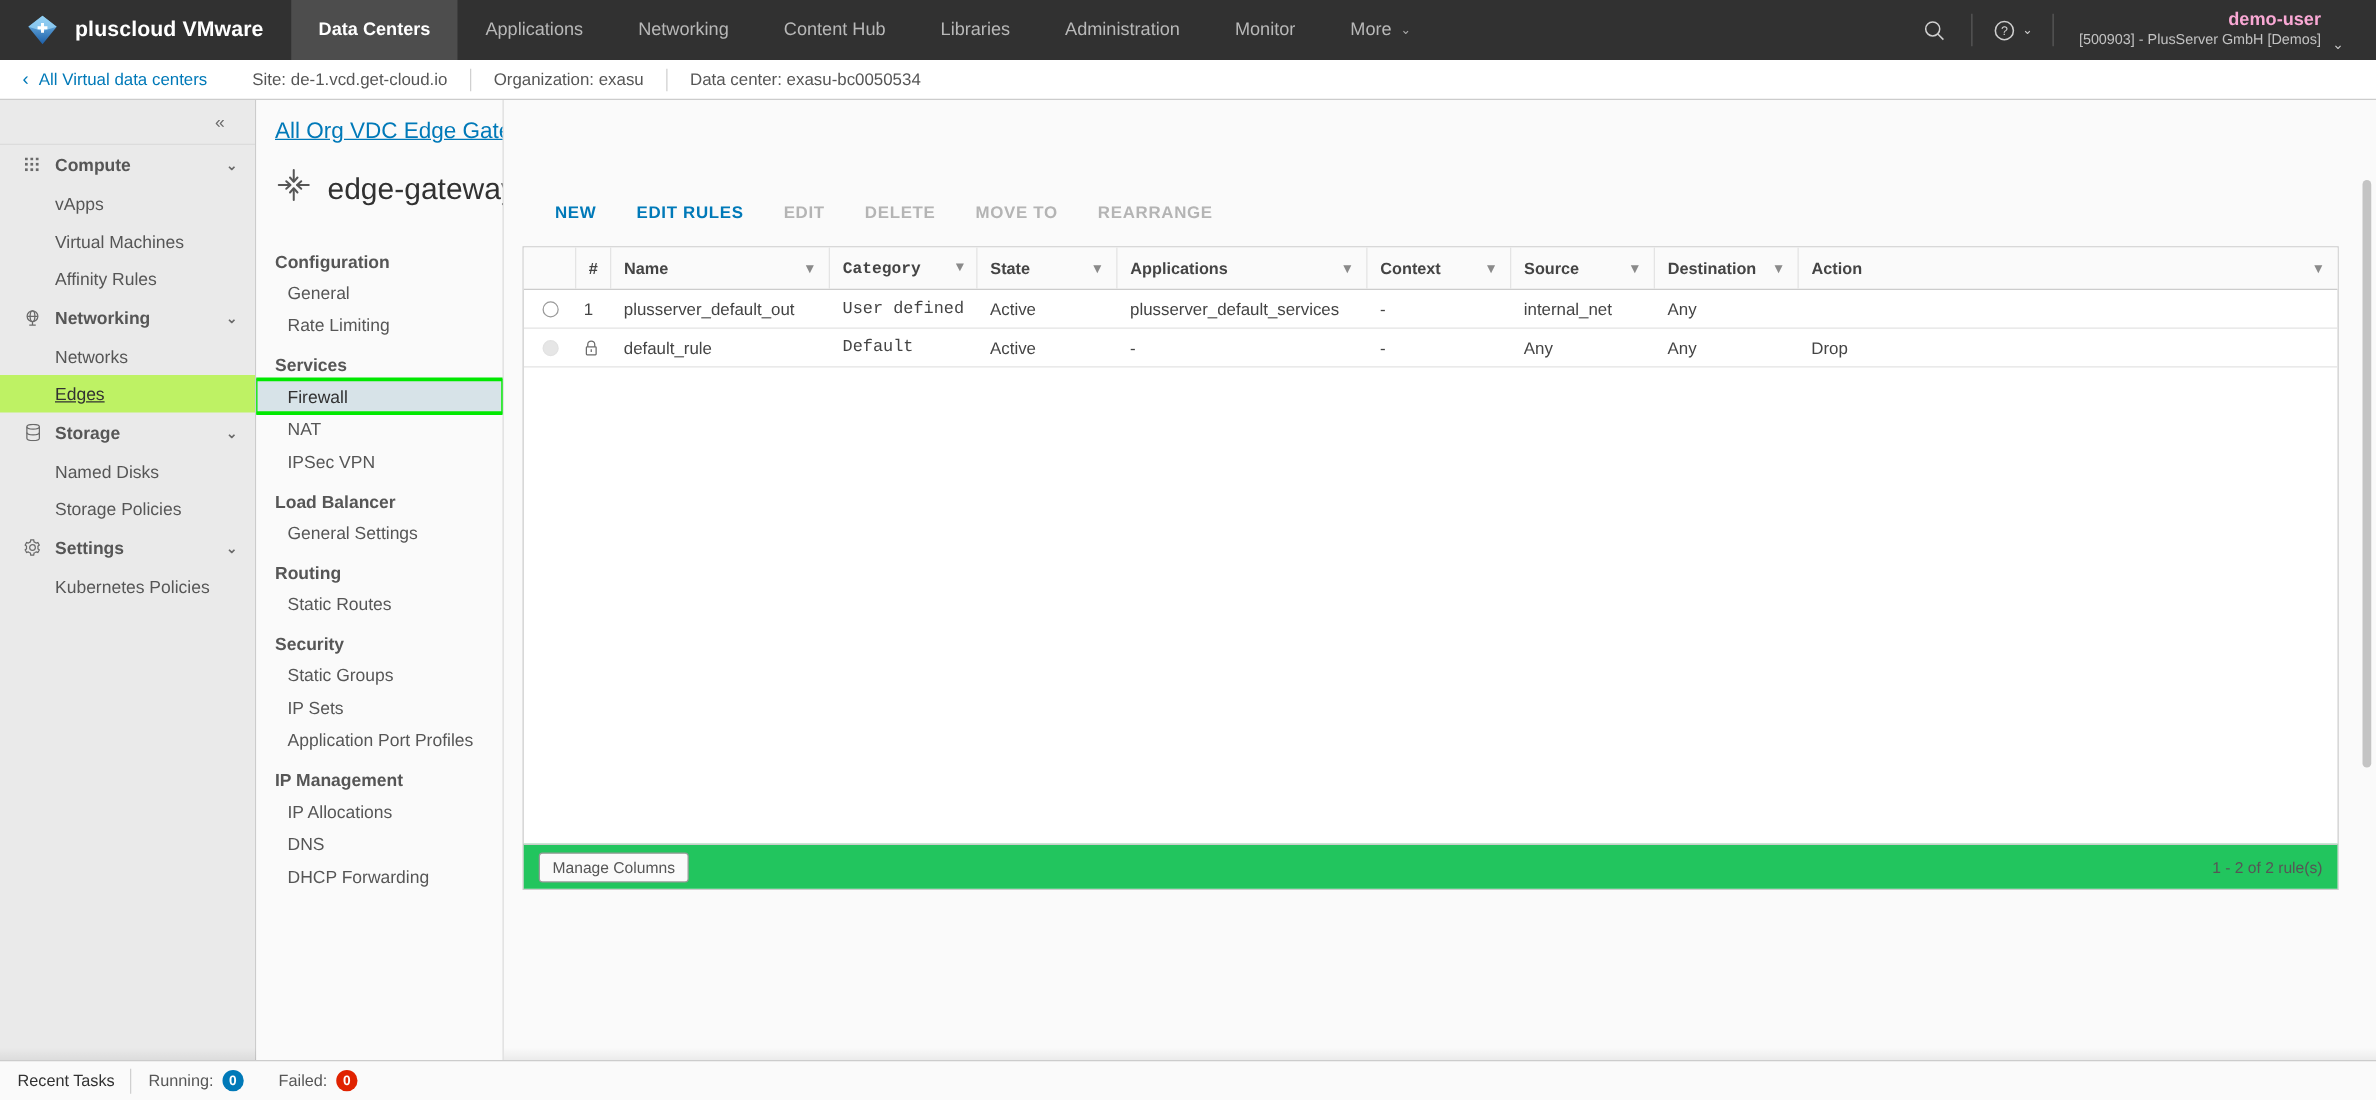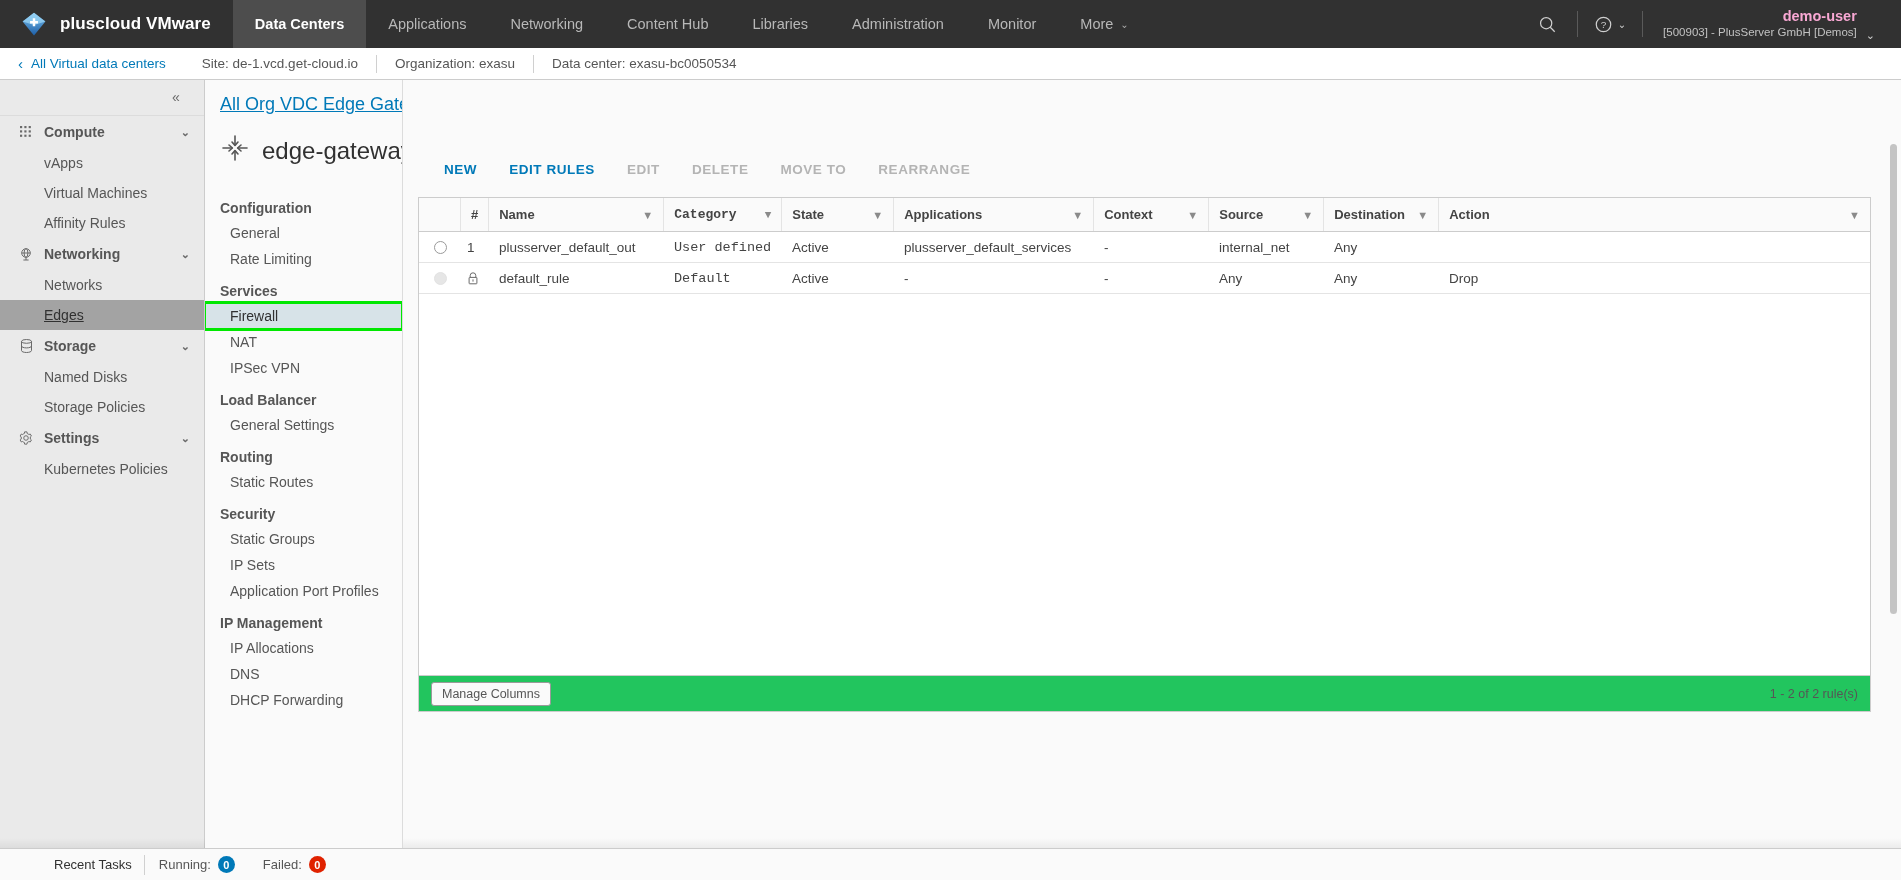--- a/index.html
+++ b/index.html
@@ -96,21 +96,21 @@
     padding: 8px 12px 8px 18px;
     font-size: 14px; font-weight: 700; color:#565656;
     cursor:pointer; position: relative;
   }
   .sb-group .sb-gicon { width:16px; height:16px; flex:0 0 16px; color:#6a6a6a; display:flex; align-items:center; justify-content:center;}
   .sb-group .sb-gcaret { position:absolute; right: 14px; color:#6a6a6a; font-size: 11px; }
   .sb-item {
     padding: 7px 12px 7px 44px;
     font-size: 14px; color:#565656; cursor: pointer;
   }
-  .sb-item.selected { background:#a3a3a3; color:#313131;text-decoration:underline; }
+  .sb-item.selected { background:#bef264; color:#313131;text-decoration:underline; }
 
   
   .gwpanel {
     width: 198px; flex: 0 0 198px;
     background:#fafafa;
     border-right: 1px solid #dcdcdc;
     padding-top: 0px;
     overflow: hidden;
     position: relative;
     z-index: 2;
@@ -240,21 +240,21 @@
     position:absolute; top:0; width:7px; height: 470px;
     background:#c4c4c4; border-radius: 4px;
   }
 
   
   .taskbar {
     position: absolute; left:0; right:0; bottom:0;
     height: 32px; background:#fafafa;
     border-top: 1px solid #cccccc;
     display:flex; align-items:center;
-    font-size: 13px; color:#565656;padding-left:40px;
+    font-size: 13px; color:#565656;
   }
   .tsk-label { padding: 0 12px 0 14px; color:#313131; font-weight: 400; }
   .tsk-sep { width:1px; height: 20px; background:#d0d0d0; }
   .tsk-stat { display:flex; align-items:center; gap:7px; padding: 0 14px; }
   .badge {
     display:inline-flex; align-items:center; justify-content:center;
     min-width: 17px; height: 17px; border-radius: 50%;
     color:#fff; font-size: 11px; font-weight: 700; padding: 0 4px;
   }
   .badge.blue { background:#0079b8; }

